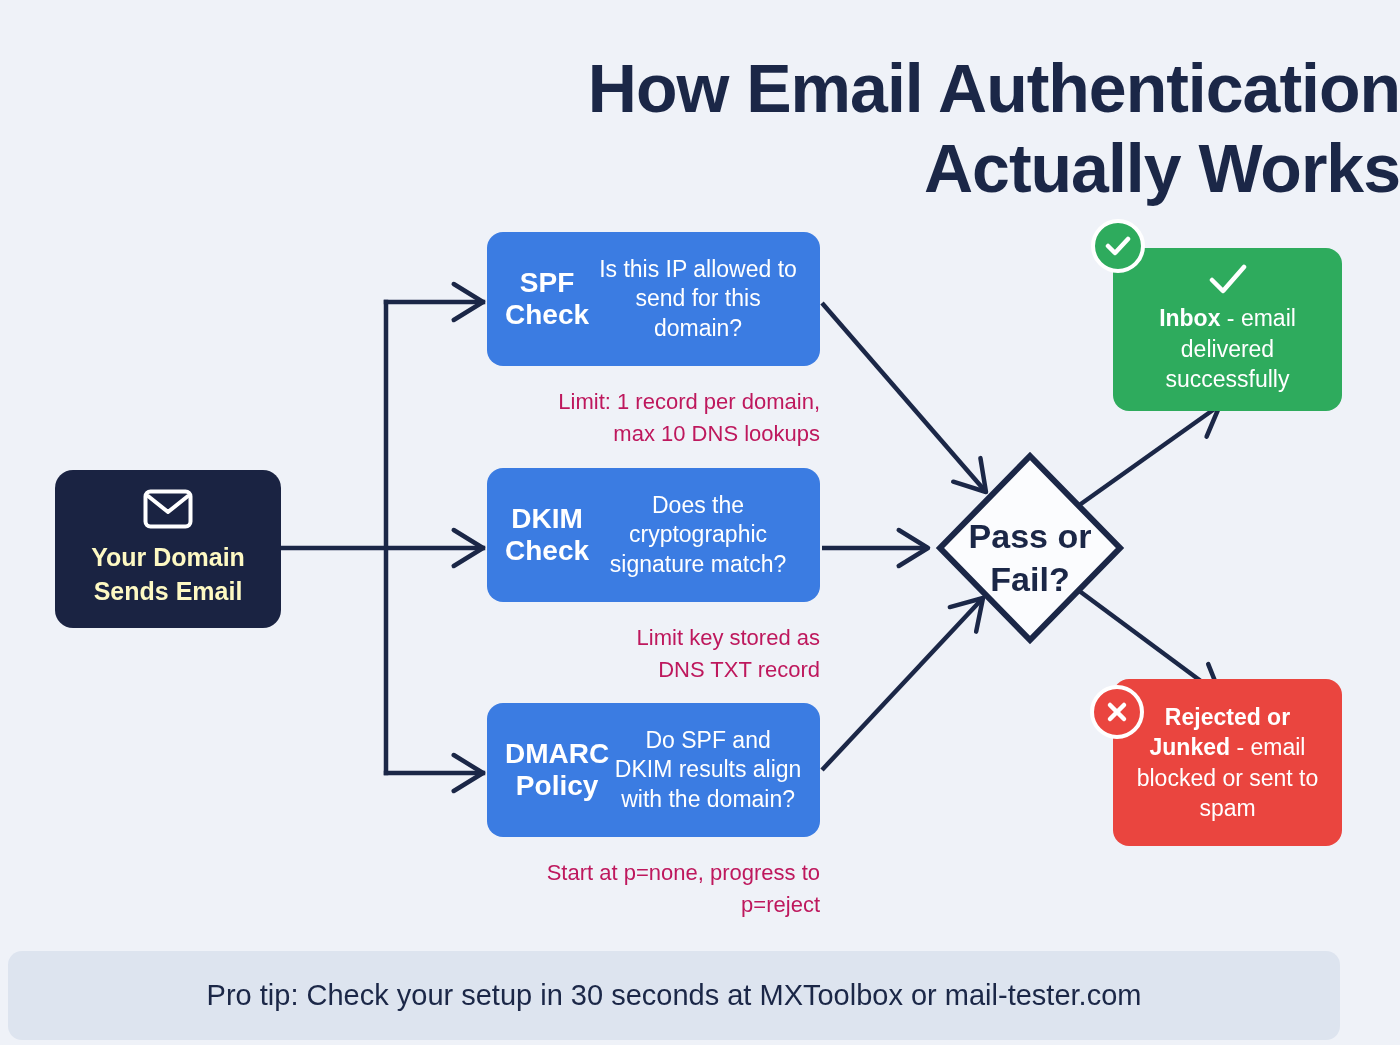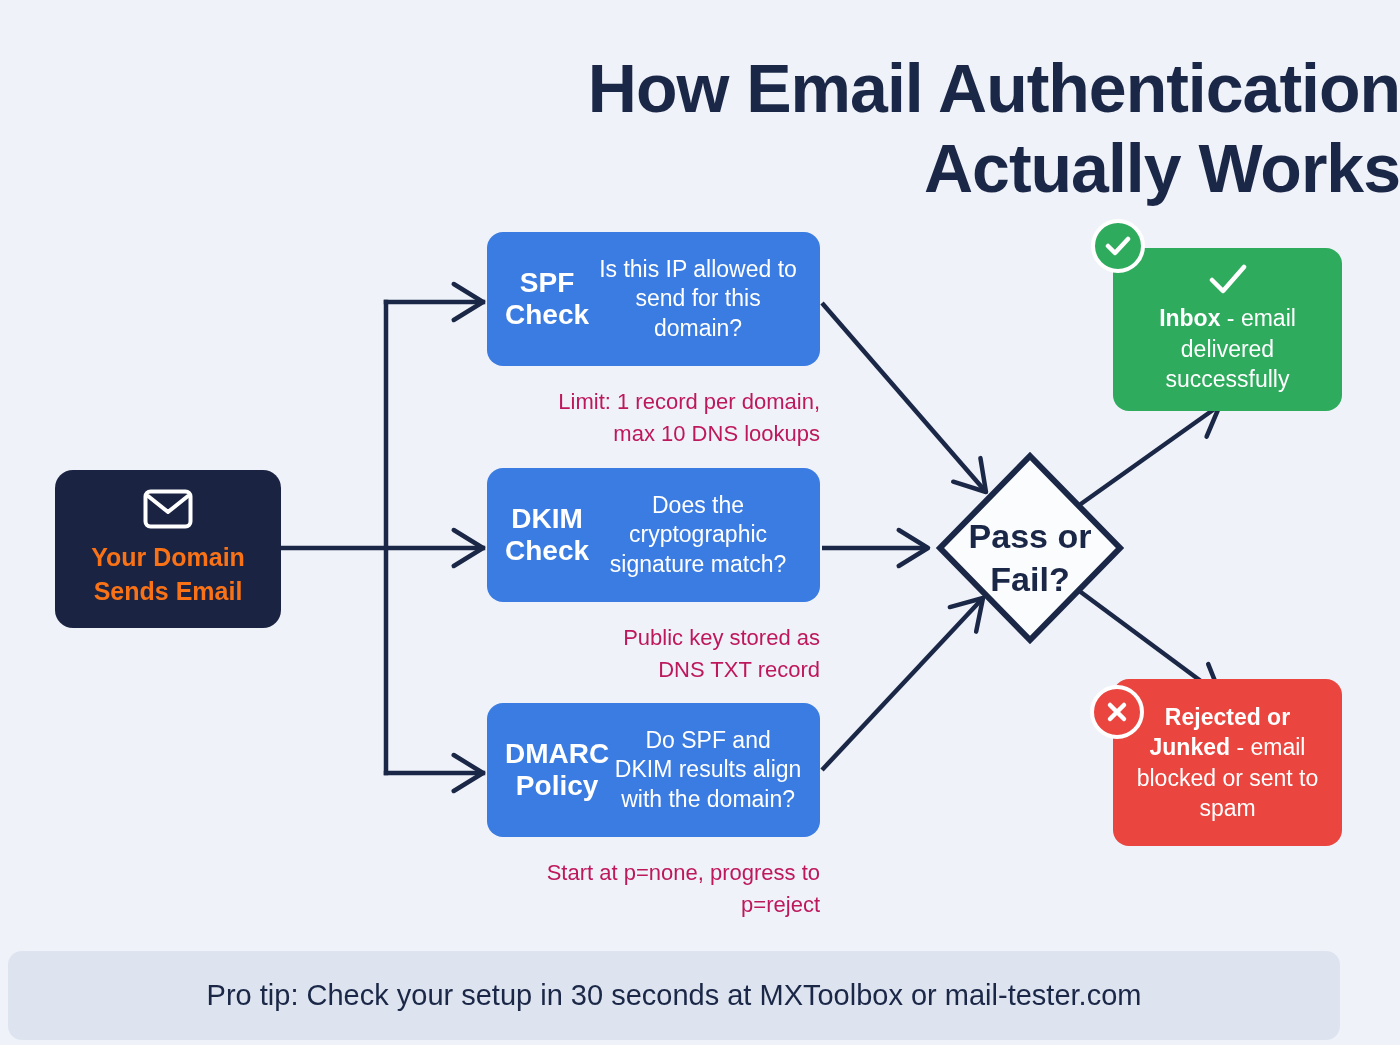--- a/index.html
+++ b/index.html
@@ -37,21 +37,21 @@
   
   .source-box {
     position: absolute;
     left: 55px; top: 470px;
     width: 226px; height: 158px;
     background: var(--source-navy, #1a2342);
     border-radius: 18px;
     display: flex; flex-direction: column;
     align-items: center; justify-content: center;
     gap: 12px;
-    color: #f97316;
+    color: #fef9c3;
   }
   .source-label {
     font-size: 25px; font-weight: 700;
     line-height: 1.35; text-align: center;
     white-space: pre-line;
   }
 
   
   .check-group { position: absolute; left: 487px; width: 333px; }
   .check-group.g1 { top: 232px; }
@@ -174,21 +174,21 @@
     </div>
     <div class="check-note">Limit: 1 record per domain,
 max 10 DNS lookups</div>
   </div>
 
   <div class="check-group g2">
     <div class="check-box">
       <div class="check-title">DKIM Check</div>
       <div class="check-question">Does the cryptographic signature match?</div>
     </div>
-    <div class="check-note">Public key stored as
+    <div class="check-note">Limit key stored as
 DNS TXT record</div>
   </div>
 
   <div class="check-group g3">
     <div class="check-box">
       <div class="check-title">DMARC Policy</div>
       <div class="check-question">Do SPF and DKIM results align with the domain?</div>
     </div>
     <div class="check-note">Start at p=none, progress to
 p=reject</div>

